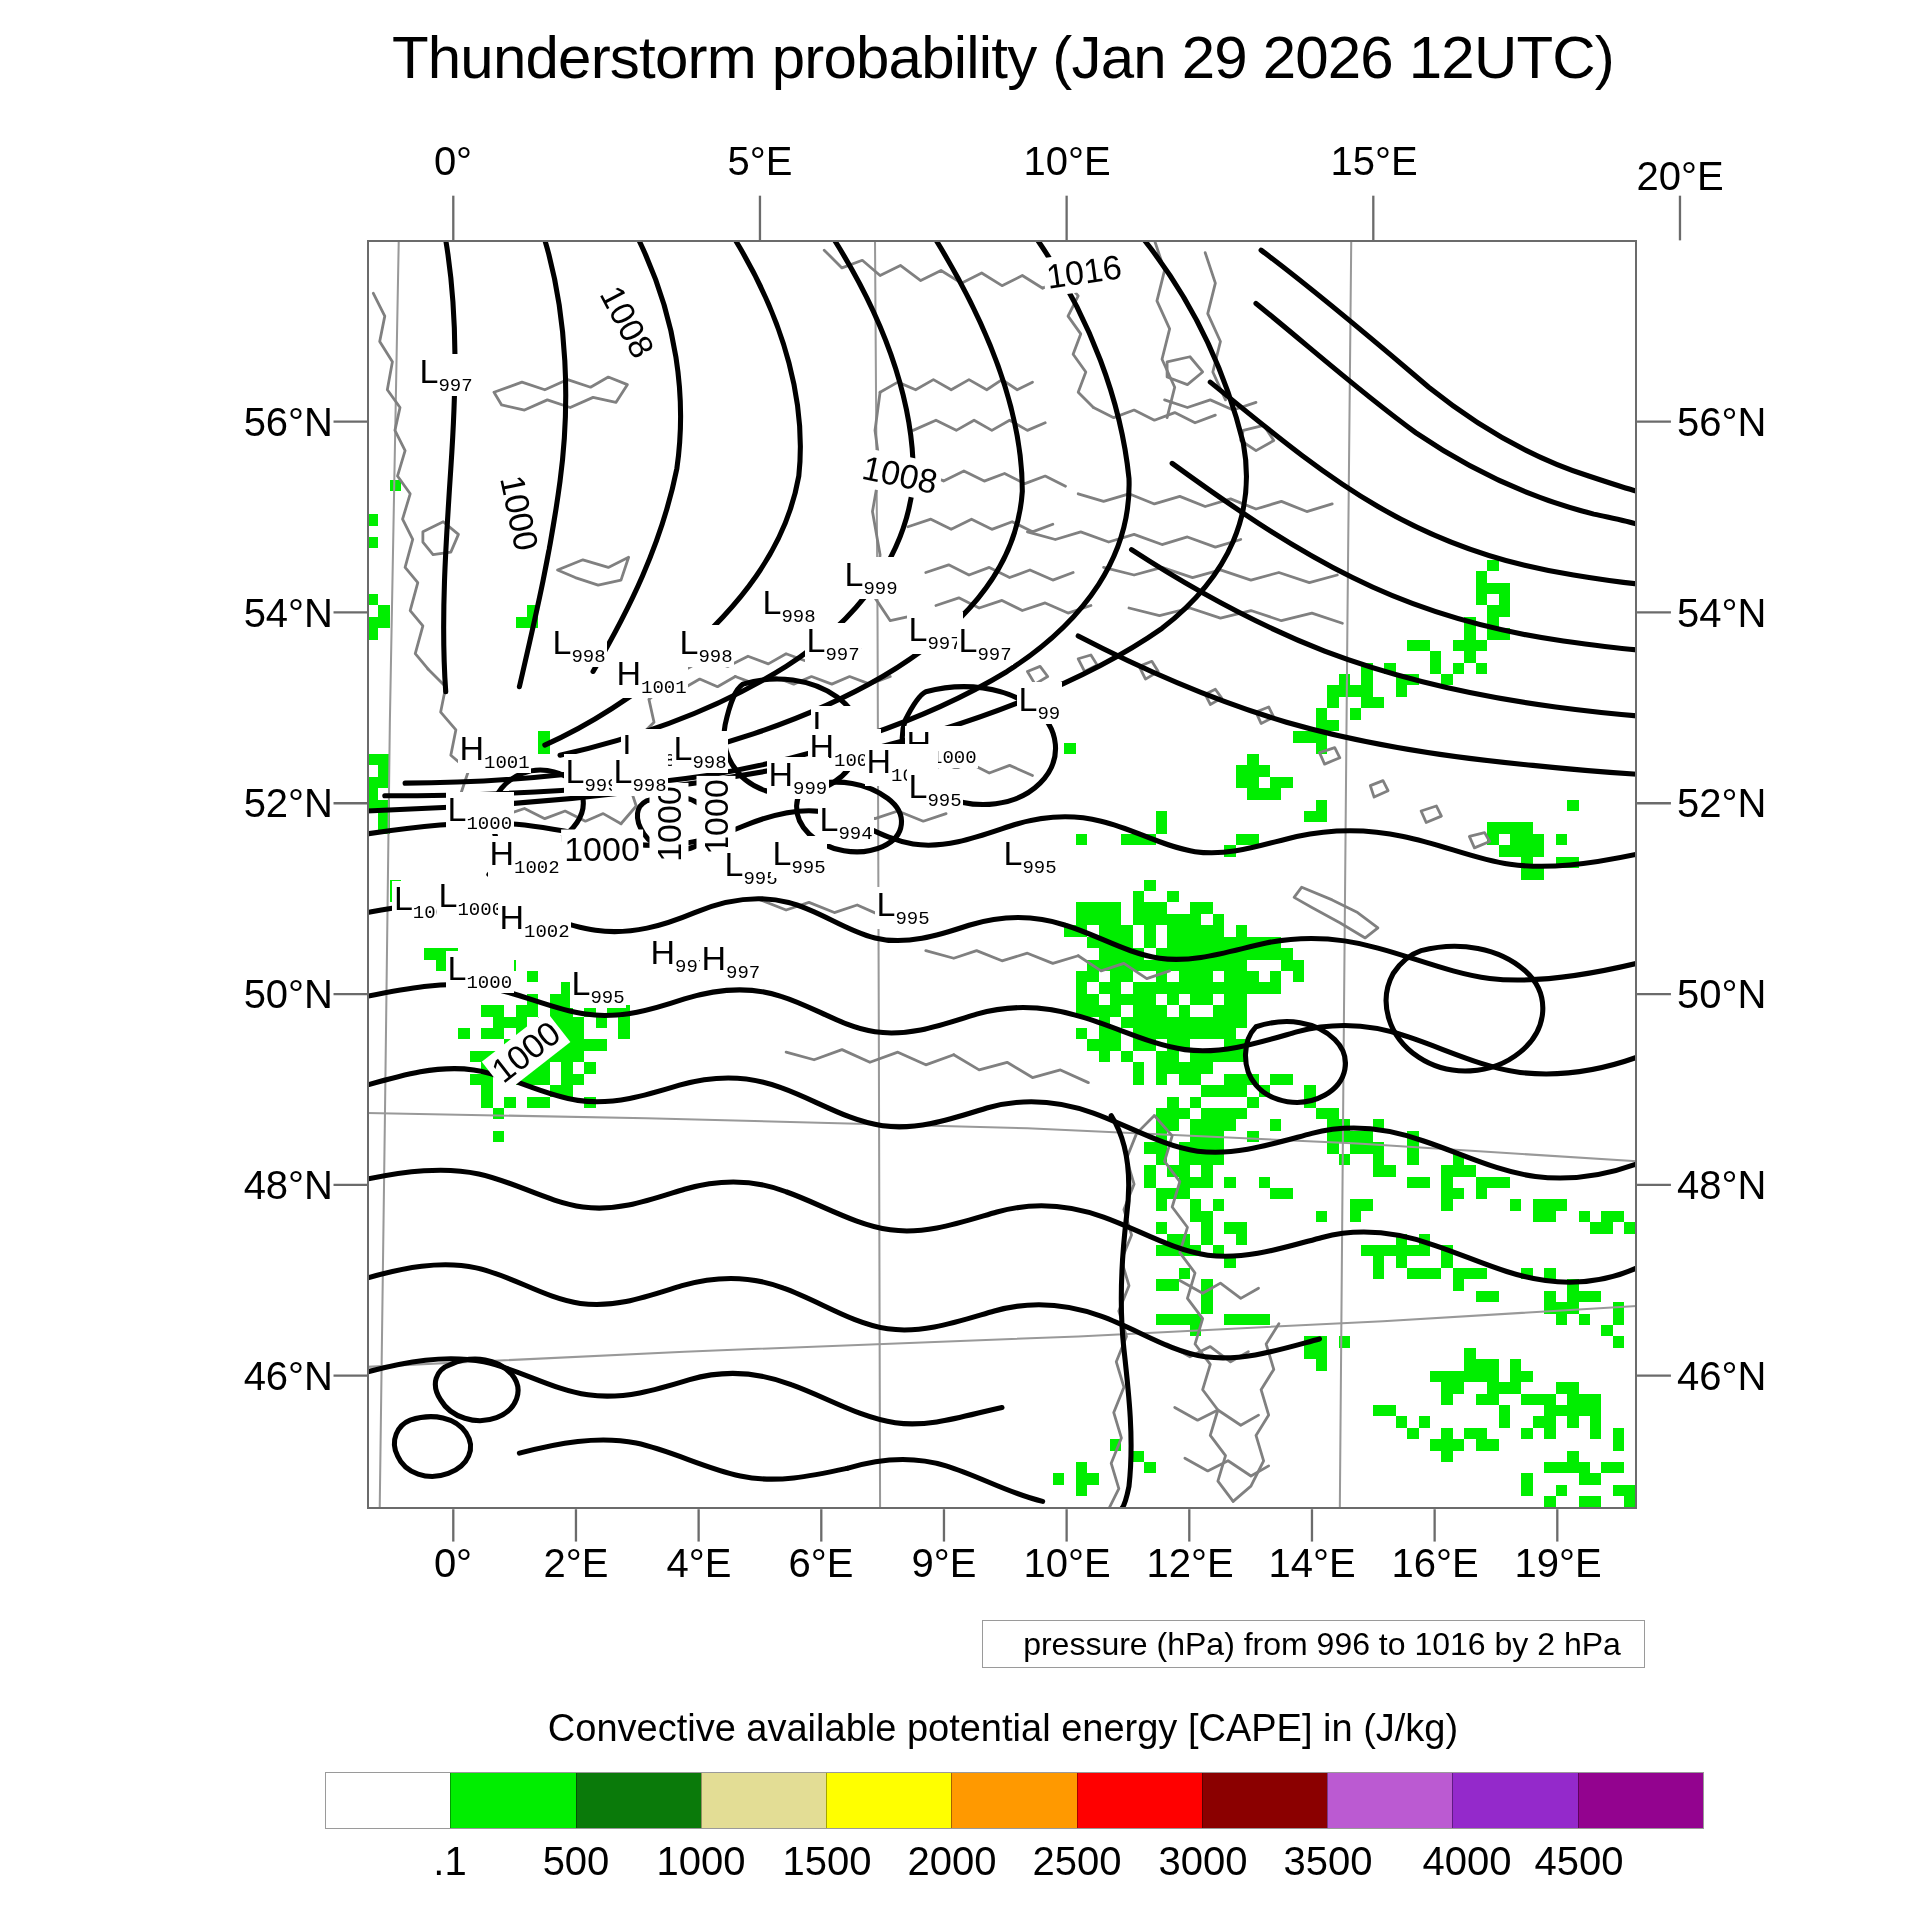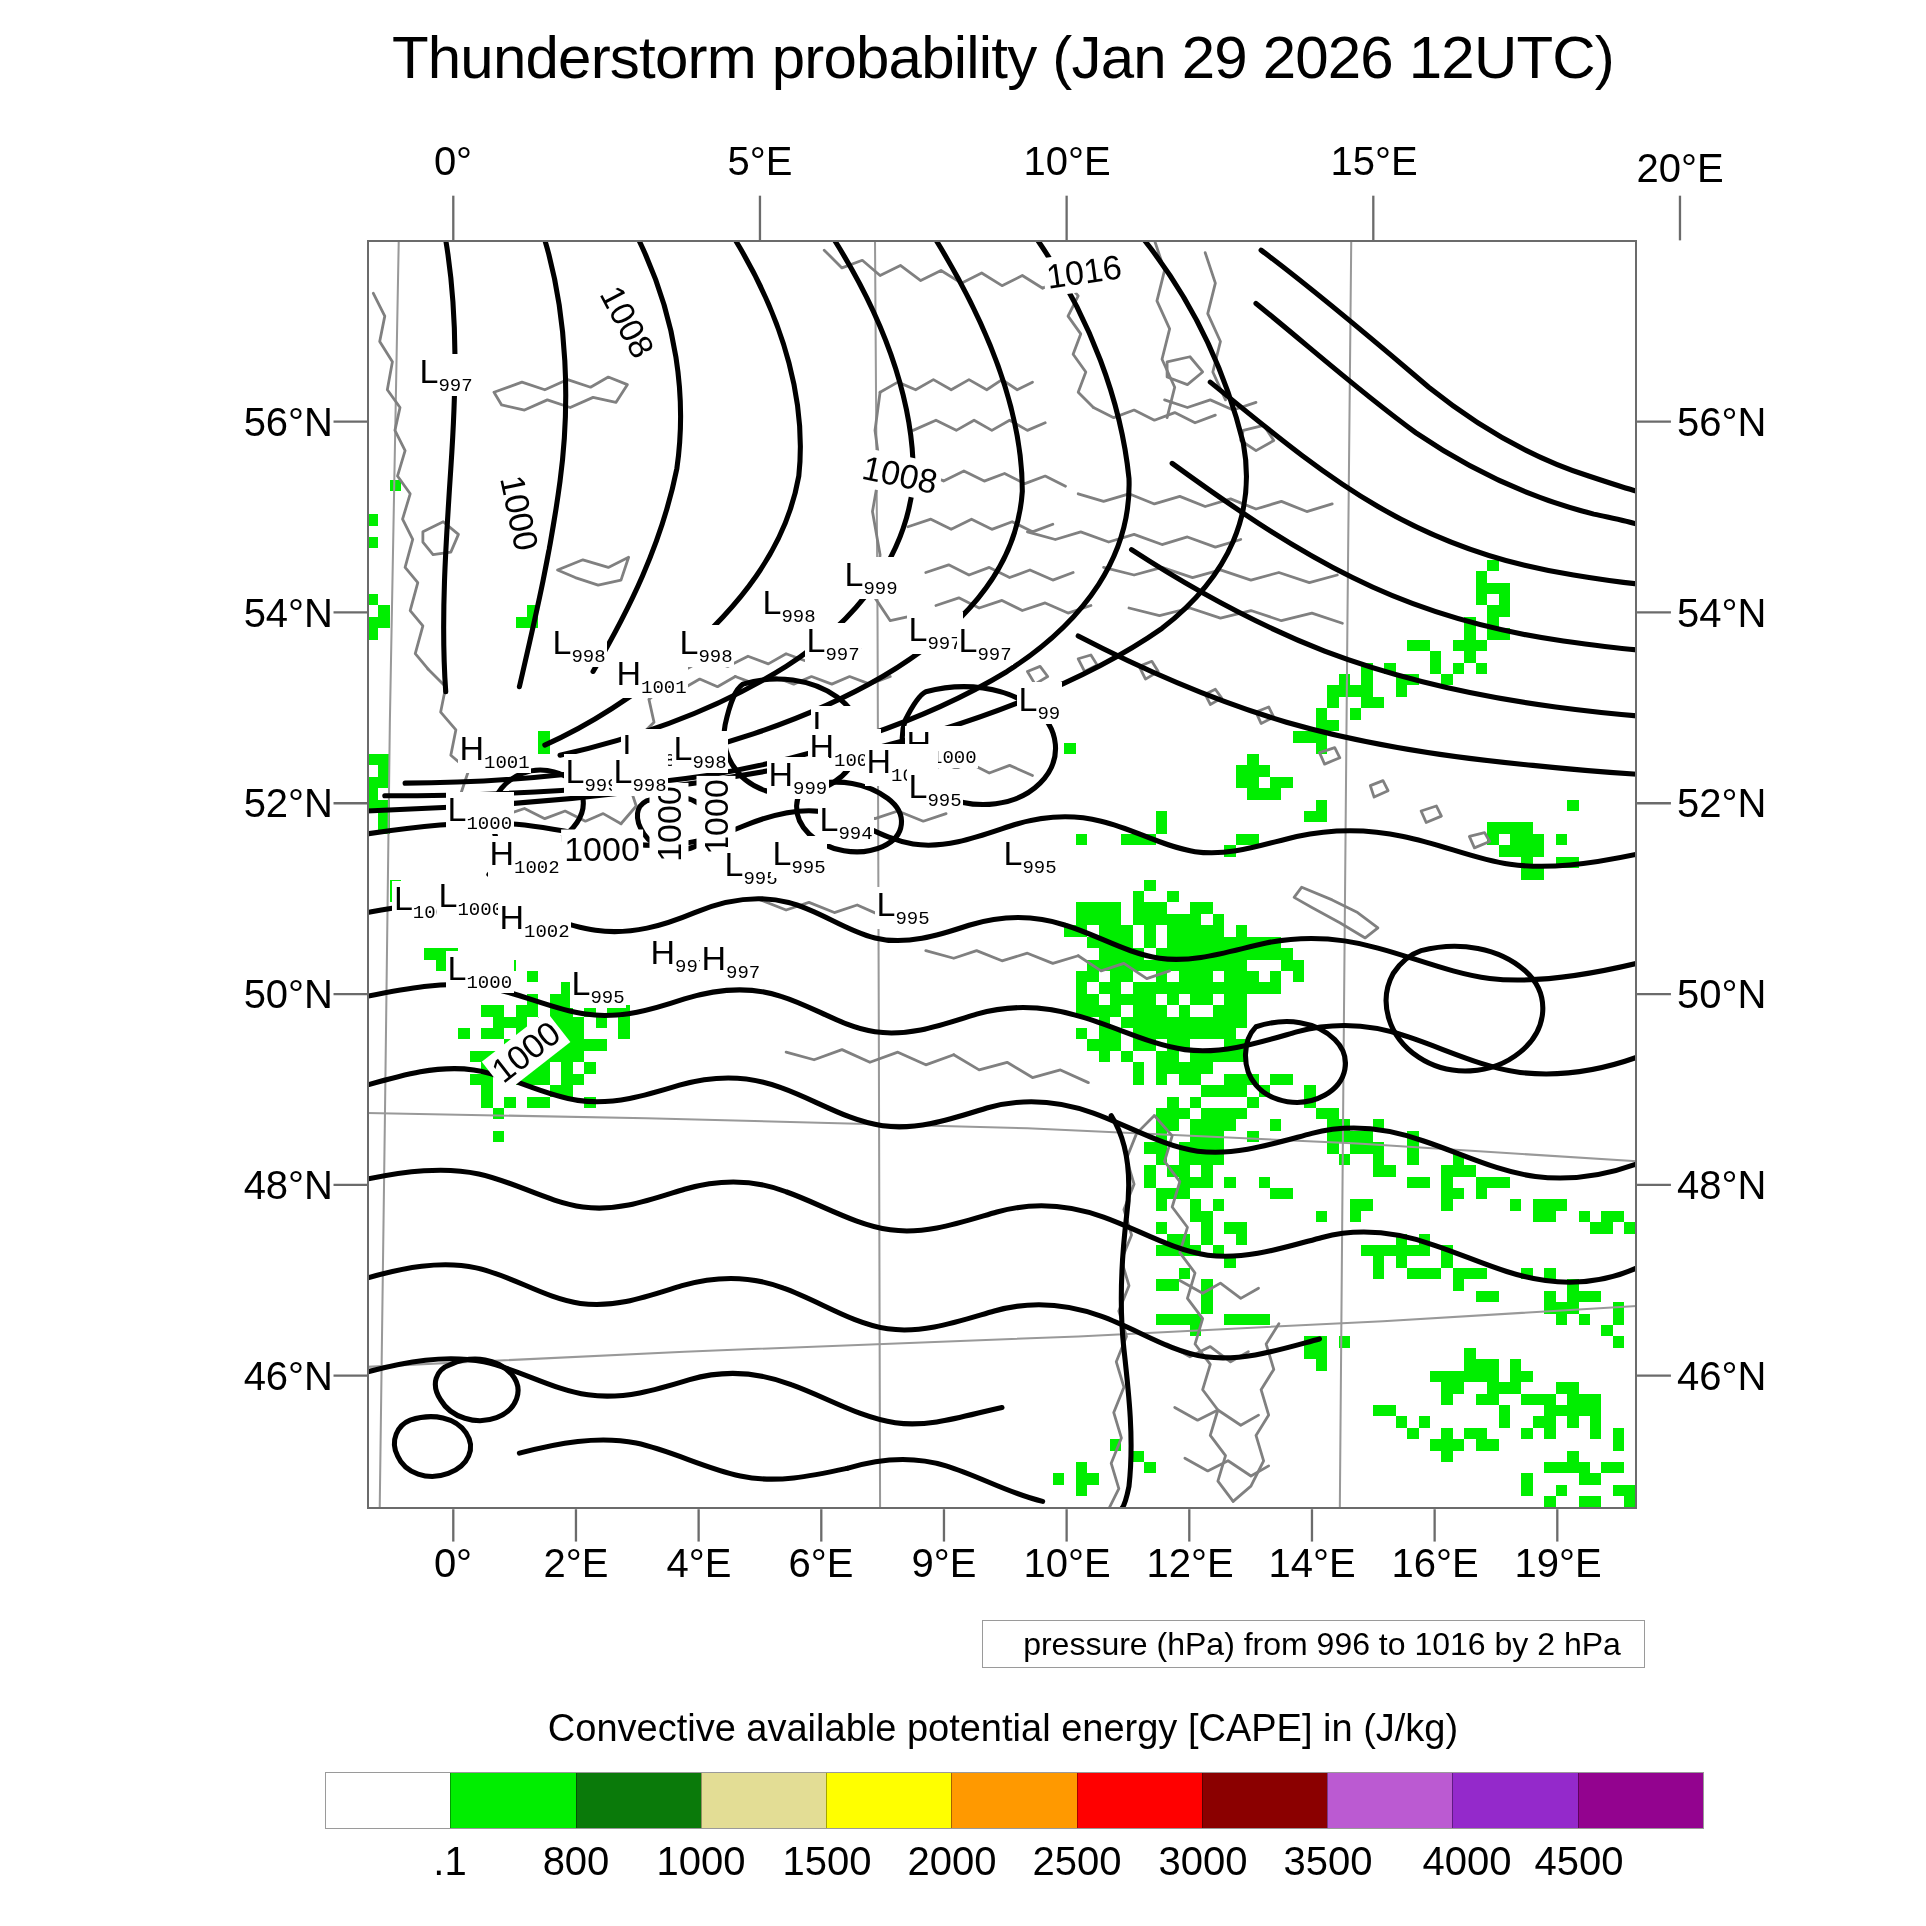--- a/index.html
+++ b/index.html
@@ -812,21 +812,21 @@
     </svg>
   </div>
 
   <div class="frame"></div>
 
   <div id="axes-layer">
       <div class="axlbl top" style="left: 413px; top: 139px;">0°</div>
       <div class="axlbl top" style="left: 720px; top: 139px;">5°E</div>
       <div class="axlbl top" style="left: 1027px; top: 139px;">10°E</div>
       <div class="axlbl top" style="left: 1334px; top: 139px;">15°E</div>
-      <div class="axlbl top" style="left: 1640px; top: 146px;">20°E</div>
+      <div class="axlbl top" style="left: 1640px; top: 154px;">20°E</div>
       <div class="axlbl bot" style="left: 413px; top: 1541px;">0°</div>
       <div class="axlbl bot" style="left: 536px; top: 1541px;">2°E</div>
       <div class="axlbl bot" style="left: 659px; top: 1541px;">4°E</div>
       <div class="axlbl bot" style="left: 781px; top: 1541px;">6°E</div>
       <div class="axlbl bot" style="left: 904px; top: 1541px;">9°E</div>
       <div class="axlbl bot" style="left: 1027px; top: 1541px;">10°E</div>
       <div class="axlbl bot" style="left: 1150px; top: 1541px;">12°E</div>
       <div class="axlbl bot" style="left: 1272px; top: 1541px;">14°E</div>
       <div class="axlbl bot" style="left: 1395px; top: 1541px;">16°E</div>
       <div class="axlbl bot" style="left: 1518px; top: 1541px;">19°E</div>
@@ -902,21 +902,21 @@
       <div class="seg" style="background: rgb(255, 255, 0); border-left: 0.8px solid rgba(0, 0, 0, 0.35);"></div>
       <div class="seg" style="background: rgb(255, 153, 0); border-left: 0.8px solid rgba(0, 0, 0, 0.35);"></div>
       <div class="seg" style="background: rgb(255, 0, 0); border-left: 0.8px solid rgba(0, 0, 0, 0.35);"></div>
       <div class="seg" style="background: rgb(139, 0, 0); border-left: 0.8px solid rgba(0, 0, 0, 0.35);"></div>
       <div class="seg" style="background: rgb(187, 90, 210); border-left: 0.8px solid rgba(0, 0, 0, 0.35);"></div>
       <div class="seg" style="background: rgb(148, 41, 203); border-left: 0.8px solid rgba(0, 0, 0, 0.35);"></div>
       <div class="seg" style="background: rgb(147, 3, 143); border-left: 0.8px solid rgba(0, 0, 0, 0.35);"></div>
     </div>
   <div id="cbticks">
       <span style="left: 125px;">.1</span>
-      <span style="left: 251px;">800</span>
+      <span style="left: 251px;">500</span>
       <span style="left: 376px;">1000</span>
       <span style="left: 502px;">1500</span>
       <span style="left: 627px;">2000</span>
       <span style="left: 752px;">2500</span>
       <span style="left: 878px; text-align: center;">3000</span>
       <span style="left: 1003px;">3500</span>
       <span style="left: 1142px;">4000</span>
       <span style="left: 1254px;">4500</span>
     </div>
 

